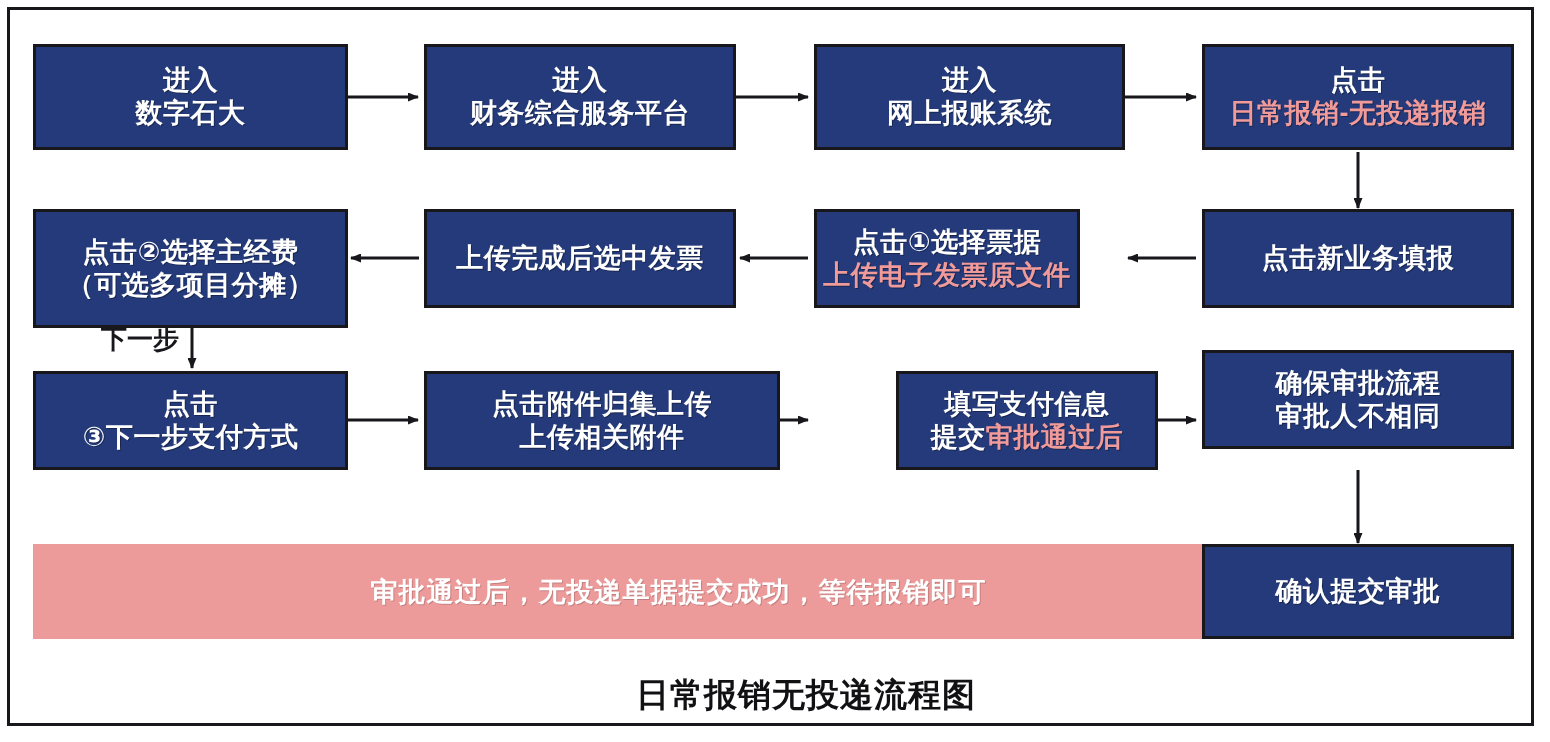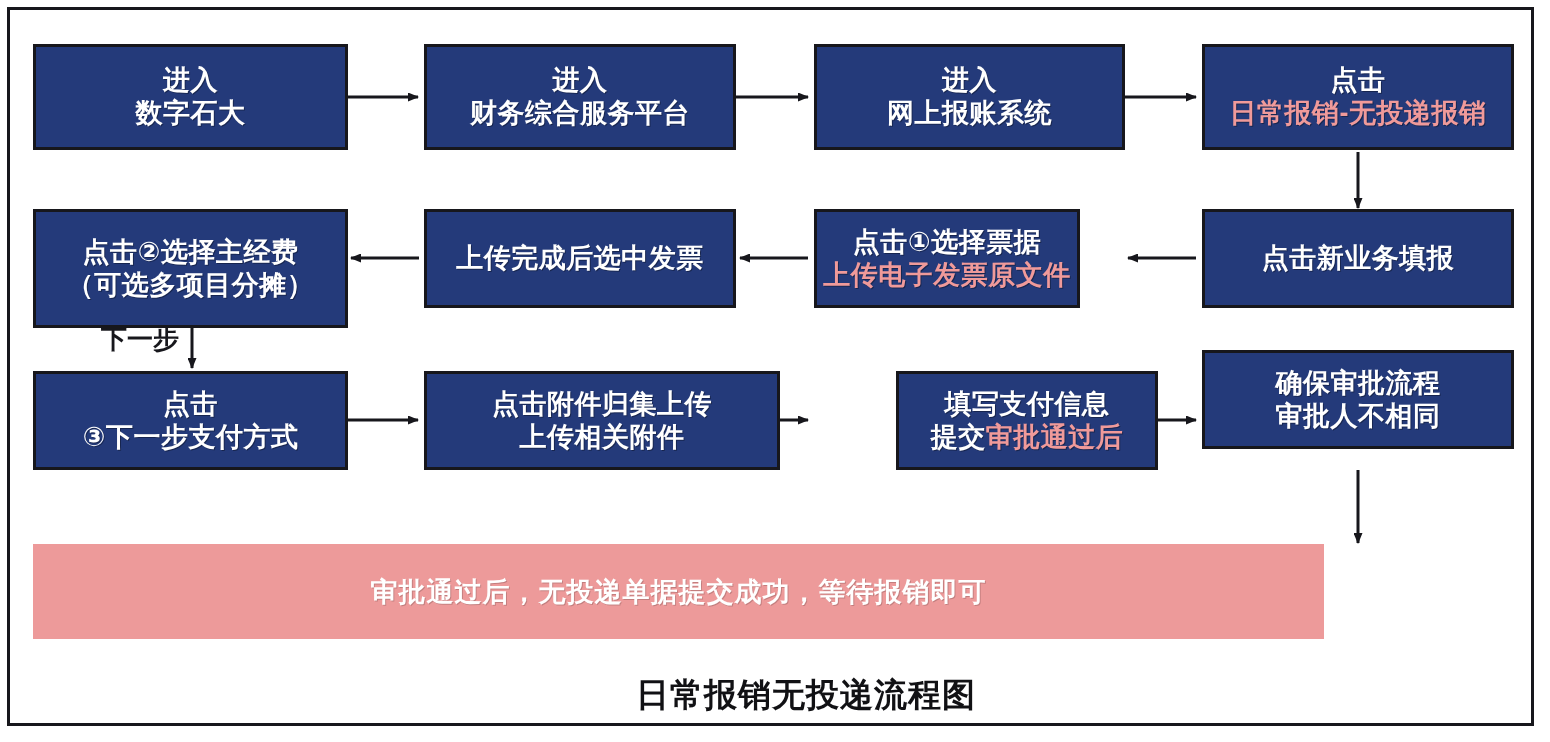--- a/index.html
+++ b/index.html
@@ -176,15 +176,18 @@
 
   <div class="node" style="left:1202px; top:350px; width:312px; height:99px;">
     <span class="line">确保审批流程</span>
     <span class="line">审批人不相同</span>
   </div>
 
   <div class="banner" style="left:33px; top:544px; width:1291px; height:95px;">
     <span>审批通过后，无投递单据提交成功，等待报销即可</span>
   </div>
 
+  <div class="node" style="left:1202px; top:544px; width:312px; height:95px;">
+    <span class="line">确认提交审批</span>
+  </div>
 
   <div class="caption" style="left:636px; top:673px;">日常报销无投递流程图</div>
 </div>
 
 </body></html>

